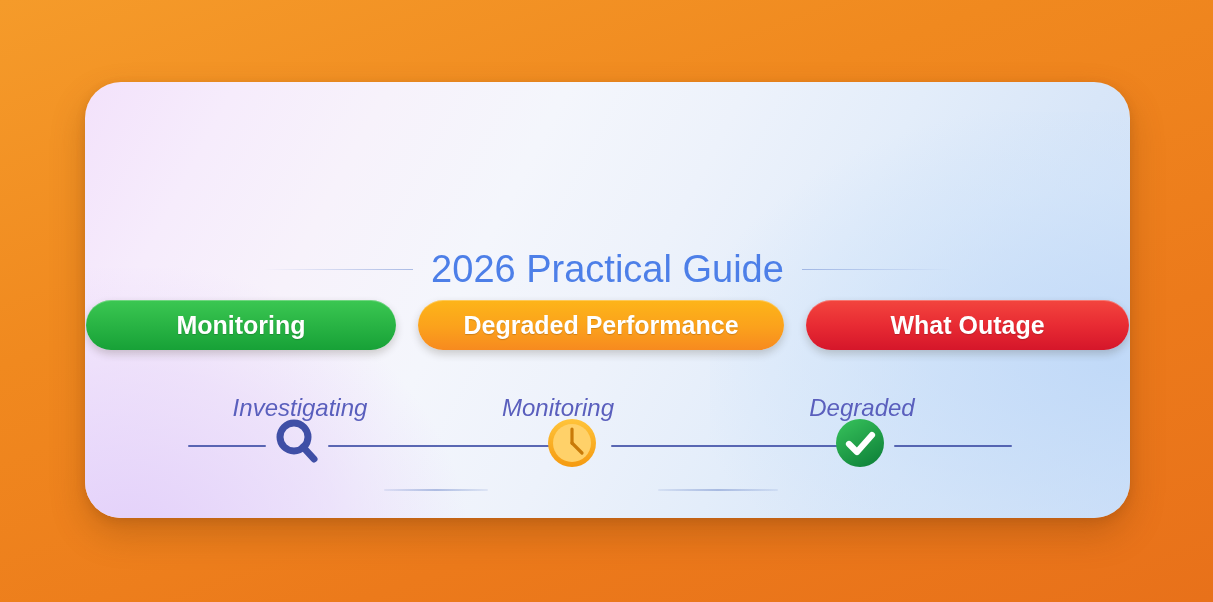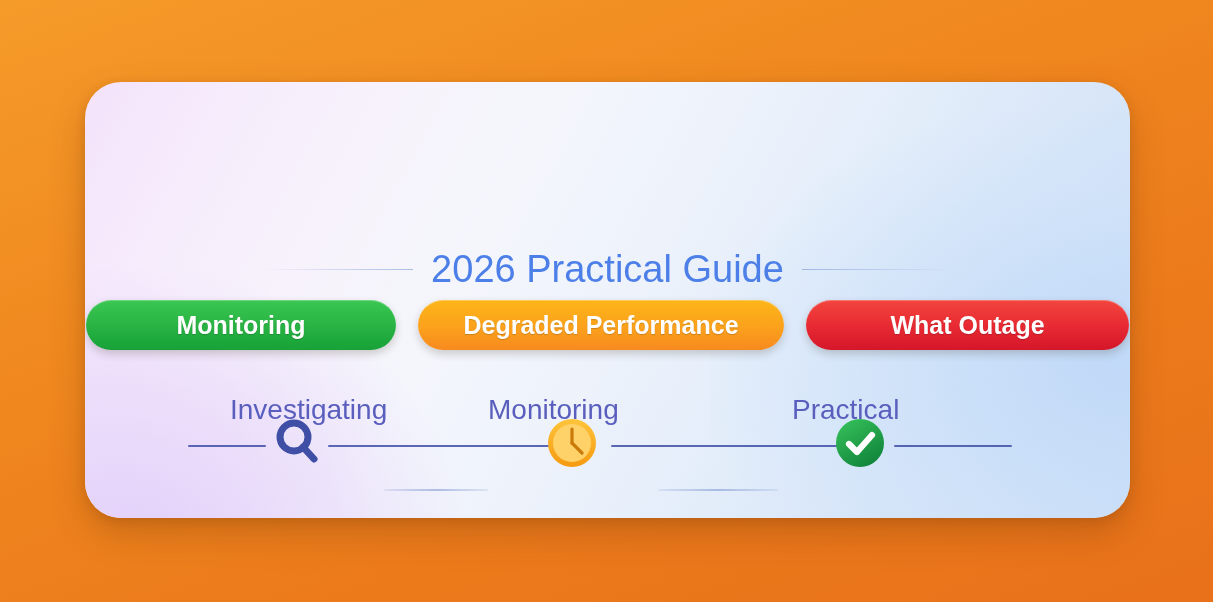--- a/index.html
+++ b/index.html
@@ -191,25 +191,26 @@
 
   .tl-icon {
     width: 62px;
     height: 62px;
     display: flex;
     align-items: center;
     justify-content: center;
   }
   .tl-label {
     font-family: "Liberation Sans Narrow", "Liberation Sans", sans-serif;
-    font-size: 28px;
+    font-size: 24px;
     font-weight: 400;
     color: #5A5FBD;
     white-space: nowrap;
-    text-align: left;
+    text-align: center;
+    font-style: italic;
   }
   .tl-label.lb0 { position: absolute; left: 42px;  width: 140px; }
   .tl-label.lb1 { position: absolute; left: 300px; width: 140px; }
   .tl-label.lb2 { position: absolute; left: 604px; width: 140px; }
 
   .tl-underline {
     position: absolute;
     top: 95px;
     height: 2px;
     background: linear-gradient(to right, rgba(120,145,205,0.15), rgba(120,145,205,0.55), rgba(120,145,205,0.15));
@@ -282,21 +283,21 @@
                 </linearGradient>
               </defs>
               <circle cx="26" cy="26" r="24" fill="url(#chkg)"></circle>
               <path d="M15 27 L23 35 L38 18" fill="none" stroke="#FFFFFF" stroke-width="6.2" stroke-linecap="round" stroke-linejoin="round"></path>
             </svg>
           </span>
         </div>
 
         <div class="tl-label lb0">Investigating</div>
         <div class="tl-label lb1">Monitoring</div>
-        <div class="tl-label lb2">Practical</div>
+        <div class="tl-label lb2">Degraded</div>
 
         <span class="tl-underline u0"></span>
         <span class="tl-underline u1"></span>
 
       </div>
 
     </div>
   </div>
 
 </div>

